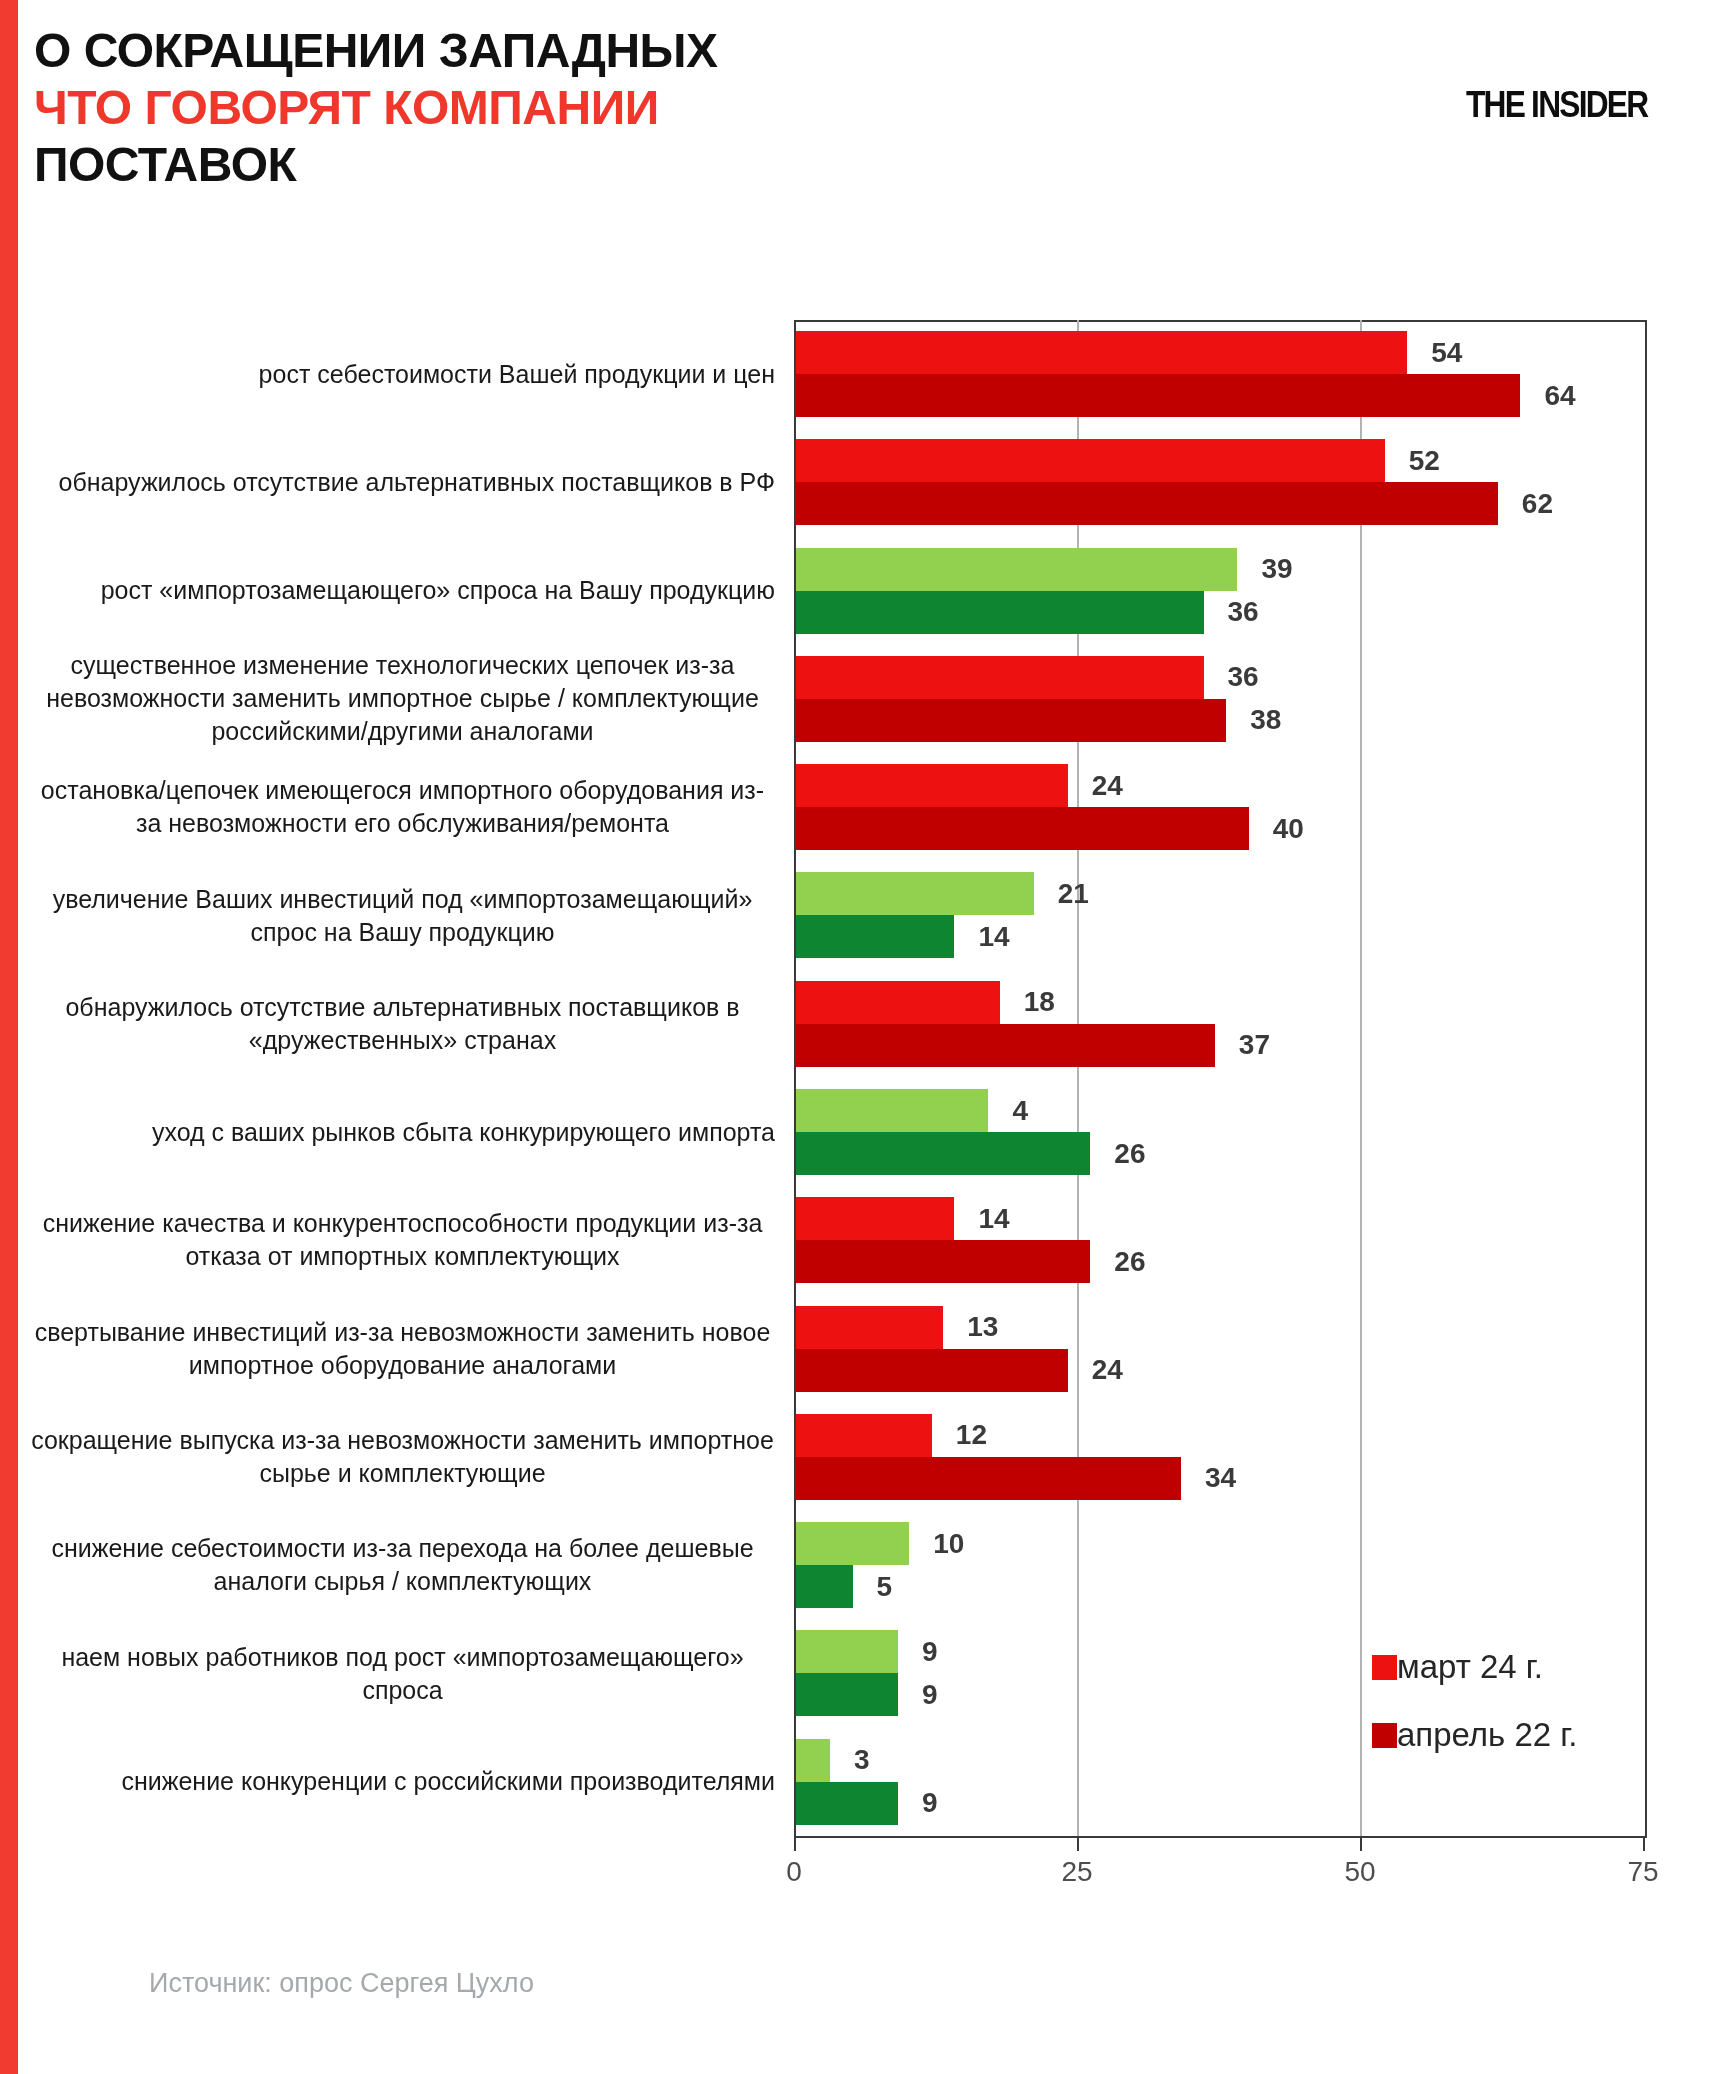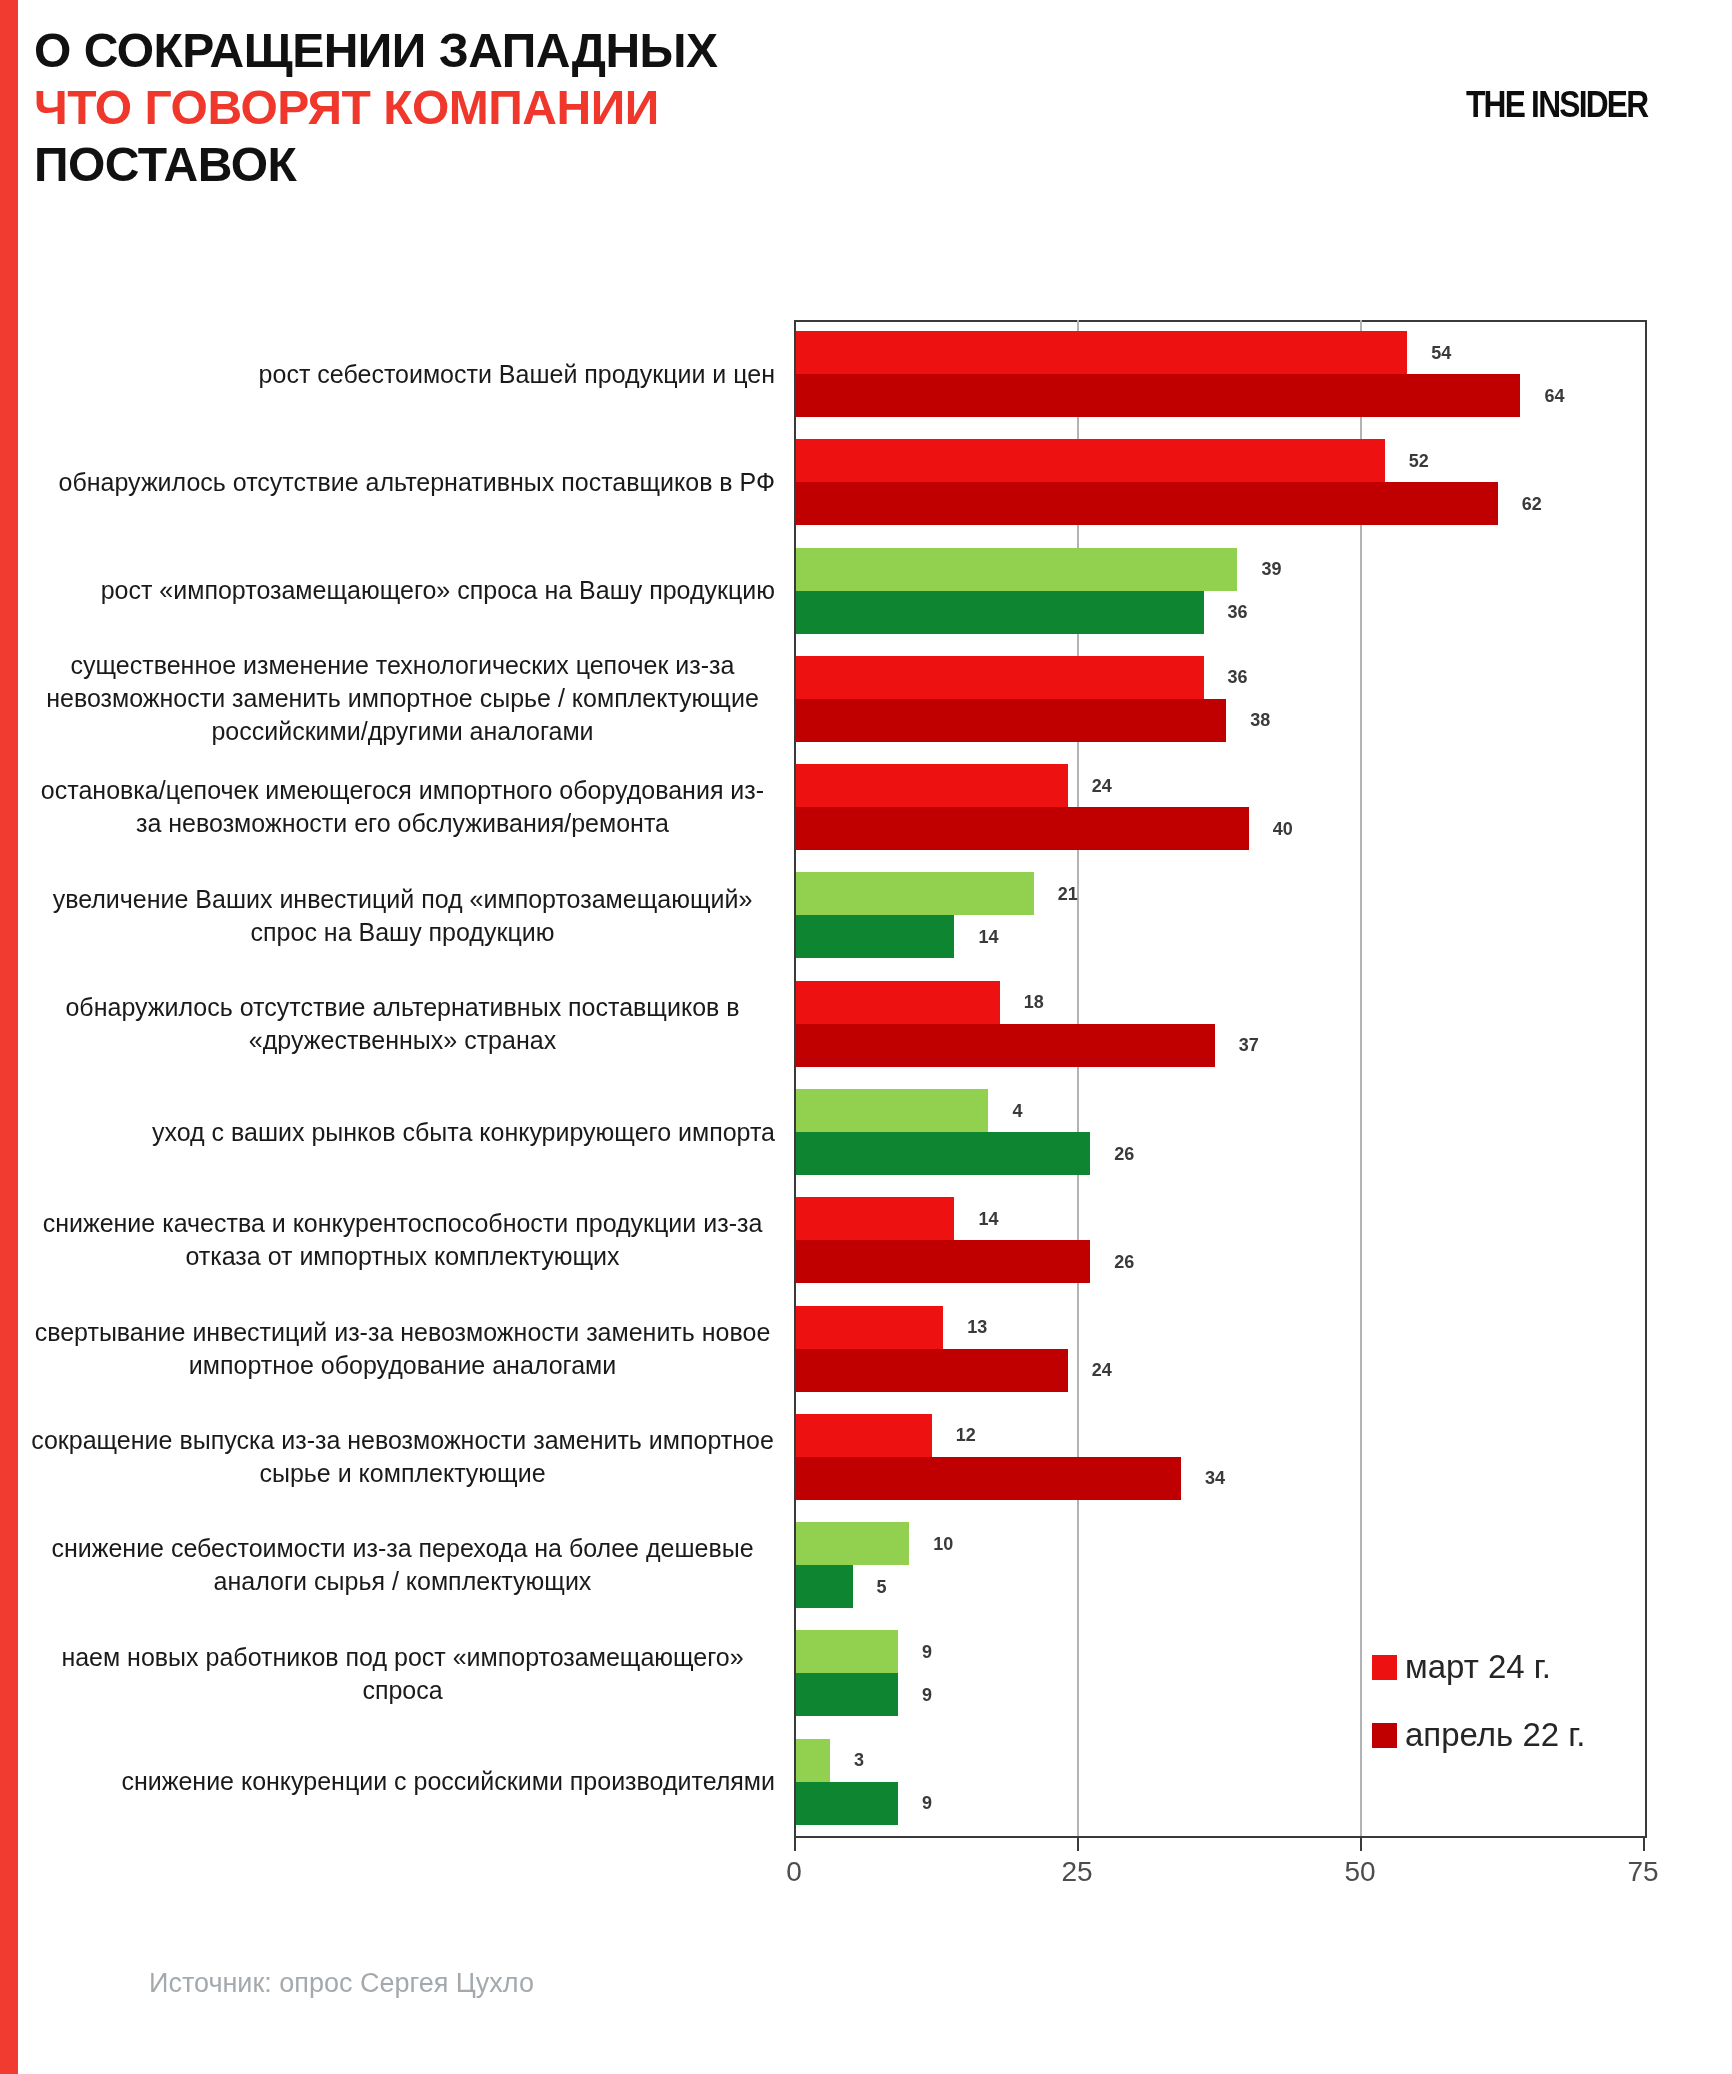--- a/index.html
+++ b/index.html
@@ -10,27 +10,27 @@
   #accent-strip{position:absolute;left:0;top:0;width:18px;height:2074px;}
   #title{position:absolute;left:34px;top:22px;font-size:48px;font-weight:bold;
          line-height:57px;letter-spacing:-0.5px;color:#111;}
   #title .line1{display:block;}
   #logo{position:absolute;left:1466px;top:84px;width:220px;font-size:36px;font-weight:bold;
         letter-spacing:-2px;color:#0d0d0d;transform:scaleX(0.88);transform-origin:left center;white-space:nowrap;}
   
   #plot-box{position:absolute;box-sizing:border-box;border:2px solid #3a3a3a;background:#ffffff;}
   .gridline{position:absolute;width:2px;background:#b3b3b3;}
   .bar{position:absolute;}
-  .bar-value{position:absolute;font-size:18px;font-weight:bold;color:#3a3a3a;line-height:34px;}
+  .bar-value{position:absolute;font-size:28px;font-weight:bold;color:#3a3a3a;line-height:34px;}
   .cat-label{position:absolute;display:flex;align-items:center;justify-content:flex-end;}
   .cat-label span{display:block;text-align:center;font-size:25px;line-height:33px;color:#1a1a1a;max-width:750px;}
   .x-tick{position:absolute;width:2px;height:13px;background:#3a3a3a;}
   .x-tick-label{position:absolute;transform:translateX(-50%);font-size:28px;color:#4d4d4d;}
   #legend{position:absolute;left:1372px;top:1648px;display:flex;flex-direction:column;gap:30px;}
-  .legend-item{display:flex;align-items:center;gap:8px;}
+  .legend-item{display:flex;align-items:center;gap:0;}
   .legend-swatch{width:25px;height:25px;flex:0 0 auto;}
   .legend-label{font-size:33px;color:#262626;white-space:nowrap;}
   #source{position:absolute;left:113px;top:1968px;font-size:27px;color:#a3a9ad;margin-left:36px;}
 </style>
 </head>
 <body>
 
 <div id="accent-strip" style="background: rgb(242, 59, 48);"></div>
 
 <header>

